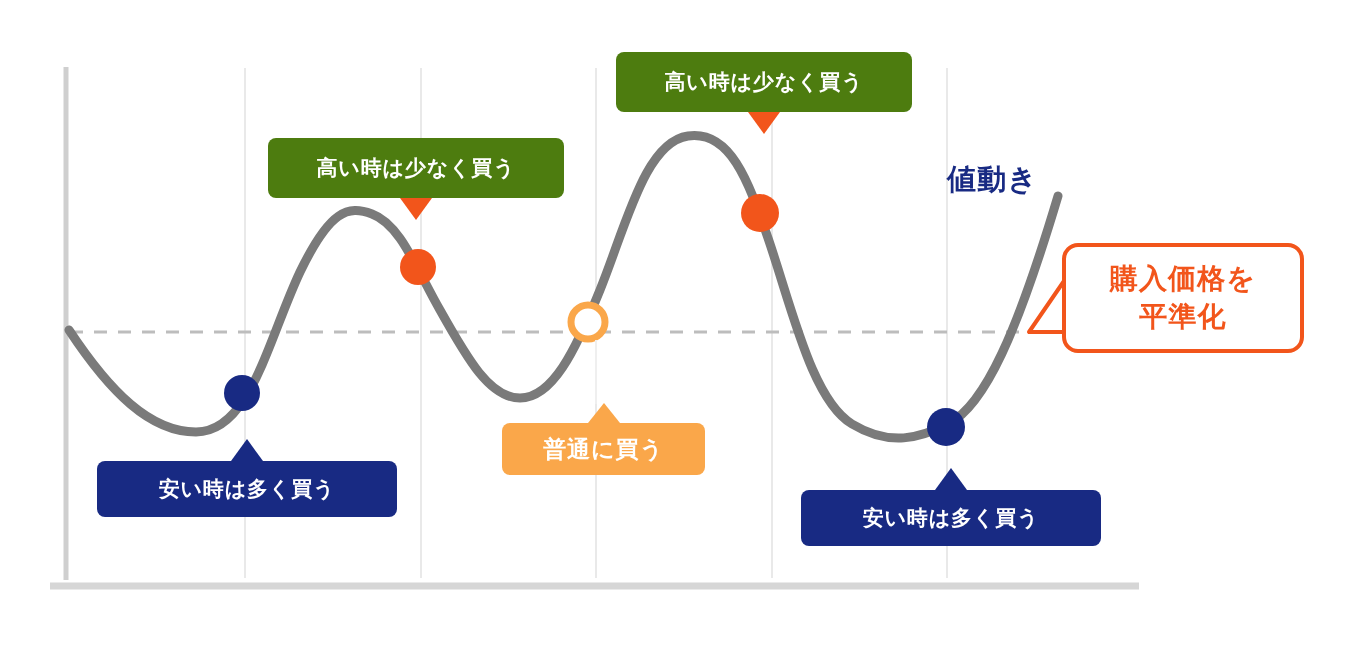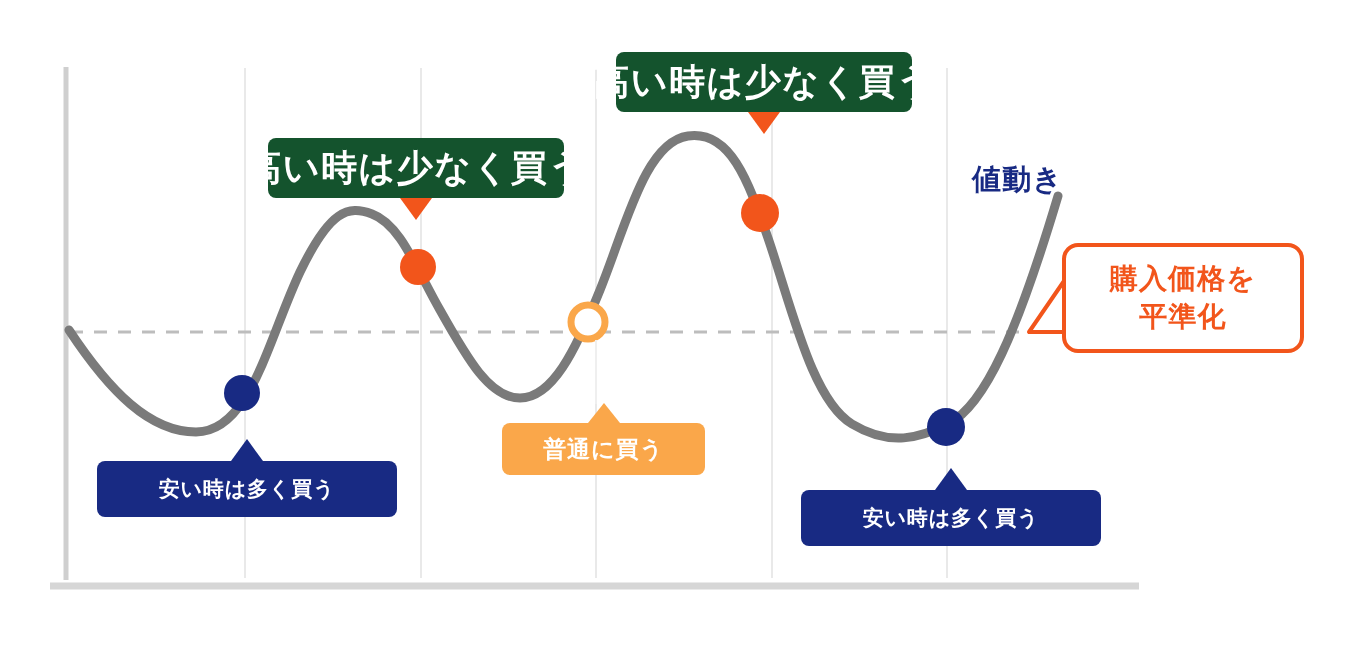--- a/index.html
+++ b/index.html
@@ -24,21 +24,21 @@
     align-items:center;
     justify-content:center;
     white-space:nowrap;
   }
   .callout .tail{
     position:absolute;
     width:0;height:0;
   }
 
   
-  .c-orange{background:#14532d;font-size:36px;align-items:center;}
+  .c-orange{background:#4d7c0f;font-size:21px;align-items:center;}
   .c-orange .tail{
     border-left:16px solid transparent;
     border-right:16px solid transparent;
   }
 
   
   .c-navy{background:#182A83;font-size:21px;}
   .c-navy .tail{
     border-left:16px solid transparent;
     border-right:16px solid transparent;
@@ -83,21 +83,21 @@
   #callout-low-left .tail{left:50%;margin-left:-16px;top:-22px;border-bottom:22px solid #182A83;}
 
   #callout-low-right{left:801px;top:490px;width:300px;height:56px;}
   #callout-low-right .tail{left:50%;margin-left:-16px;top:-22px;border-bottom:22px solid #182A83;}
 
   #callout-normal{left:502px;top:423px;width:203px;height:52px;}
   #callout-normal .tail{left:50%;margin-left:-16px;top:-20px;border-bottom:20px solid #FAA74A;}
 
   #callout-level{left:1062px;top:243px;width:242px;height:110px;}
 
-  #label-nedouki{left:972px;top:160px;}
+  #label-nedouki{left:947px;top:160px;}
 </style>
 </head>
 <body>
 
 <div id="stage">
 
   <svg id="plot" viewBox="0 0 1370 648">
 
     <g>
       <line x1="245" y1="68" x2="245" y2="578" stroke="#e9e9e9" stroke-width="2"></line>

